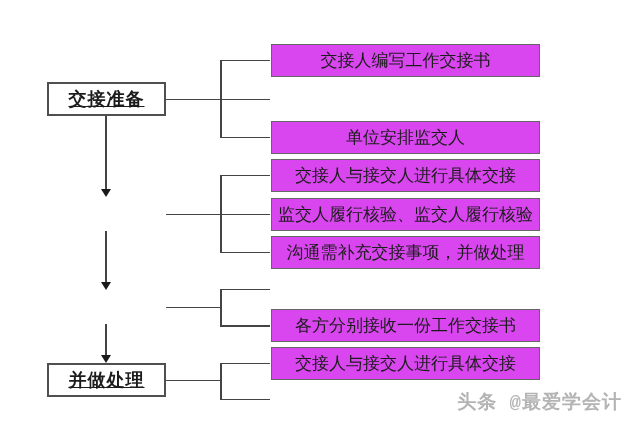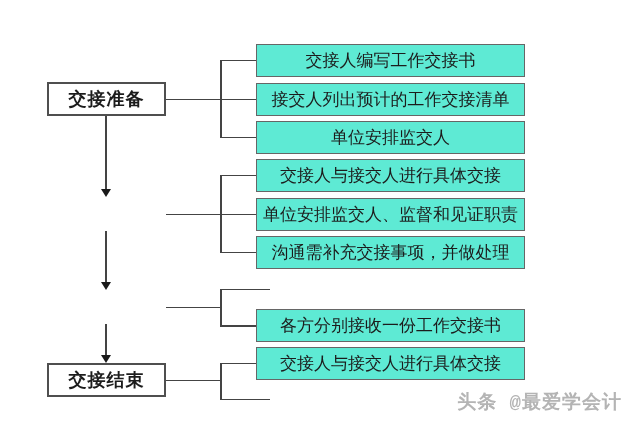--- a/index.html
+++ b/index.html
@@ -30,29 +30,30 @@
     border: 2px solid var(--stage-border);
     box-sizing: border-box;
     background: #ffffff;
     display: flex;
     align-items: center;
     justify-content: center;
     font-size: 18px;
     font-weight: bold;
     letter-spacing: 1px;
     color: var(--text);
+    text-decoration: underline;
   }
   .detail {
     position: absolute;
-    left: 256px;
+    left: 271px;
     width: 269px;
     height: 33px;
     border: 1.5px solid var(--detail-border);
     box-sizing: border-box;
-    background: #5eead4;
+    background: #d946ef;
     display: flex;
     align-items: center;
     justify-content: center;
     font-size: 17px;
     color: var(--text);
     white-space: nowrap;
   }
   .hline {
     position: absolute;
     height: 1.5px;
@@ -90,21 +91,21 @@
     white-space: nowrap;
     font-family: Liberation Mono, monospace;
   }
 </style>
 </head>
 <body>
 
 <div class="canvas">
 
   <div class="stage" style="top:82px">交接准备</div>
-  <div class="stage" style="top:363px">交接结束</div>
+  <div class="stage" style="top:363px">并做处理</div>
 
   <div class="arrow-line" style="top:116px;height:75px"></div>
   <div class="arrow-head" style="top:189px"></div>
   <div class="arrow-line" style="top:231px;height:52px"></div>
   <div class="arrow-head" style="top:282px"></div>
   <div class="arrow-line" style="top:324px;height:32px"></div>
   <div class="arrow-head" style="top:355px"></div>
 
   <div class="hline" style="left:166px;top:98.5px;width:104px"></div>
   <div class="vline" style="left:220px;top:60px;height:78px"></div>
@@ -120,25 +121,24 @@
   <div class="vline" style="left:220px;top:289px;height:37px"></div>
   <div class="hline" style="left:220px;top:288.8px;width:50px"></div>
   <div class="hline" style="left:220px;top:325px;width:50px"></div>
 
   <div class="hline" style="left:166px;top:379.5px;width:55px"></div>
   <div class="vline" style="left:220px;top:363px;height:37px"></div>
   <div class="hline" style="left:220px;top:362.8px;width:50px"></div>
   <div class="hline" style="left:220px;top:398.8px;width:50px"></div>
 
   <div class="detail" style="top:44px">交接人编写工作交接书</div>
-  <div class="detail" style="top:83px">接交人列出预计的工作交接清单</div>
   <div class="detail" style="top:121px">单位安排监交人</div>
 
   <div class="detail" style="top:159px">交接人与接交人进行具体交接</div>
-  <div class="detail" style="top:198px">单位安排监交人、监督和见证职责</div>
+  <div class="detail" style="top:198px">监交人履行核验、监交人履行核验</div>
   <div class="detail" style="top:236px">沟通需补充交接事项，并做处理</div>
 
   <div class="detail" style="top:309px">各方分别接收一份工作交接书</div>
 
   <div class="detail" style="top:347px">交接人与接交人进行具体交接</div>
 
   <div class="watermark">头条 @最爱学会计</div>
 
 </div>
 

